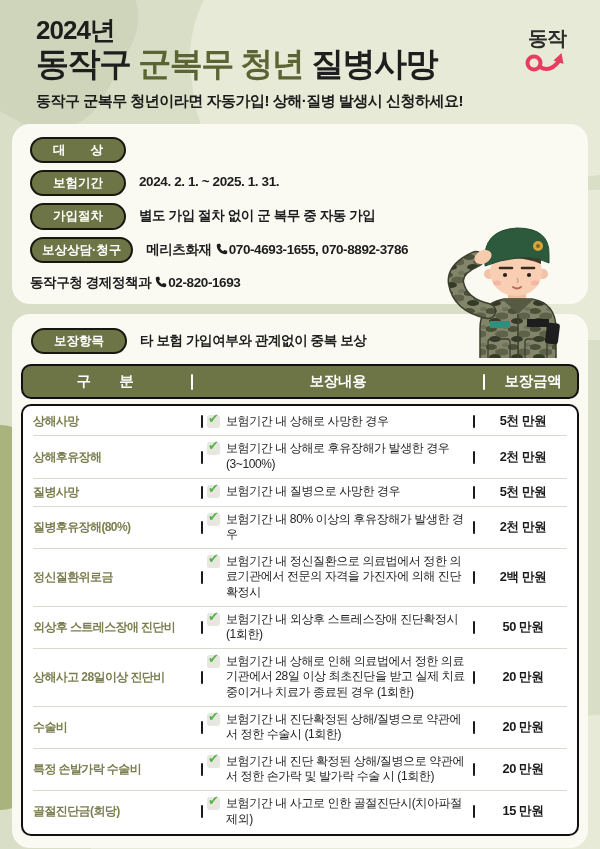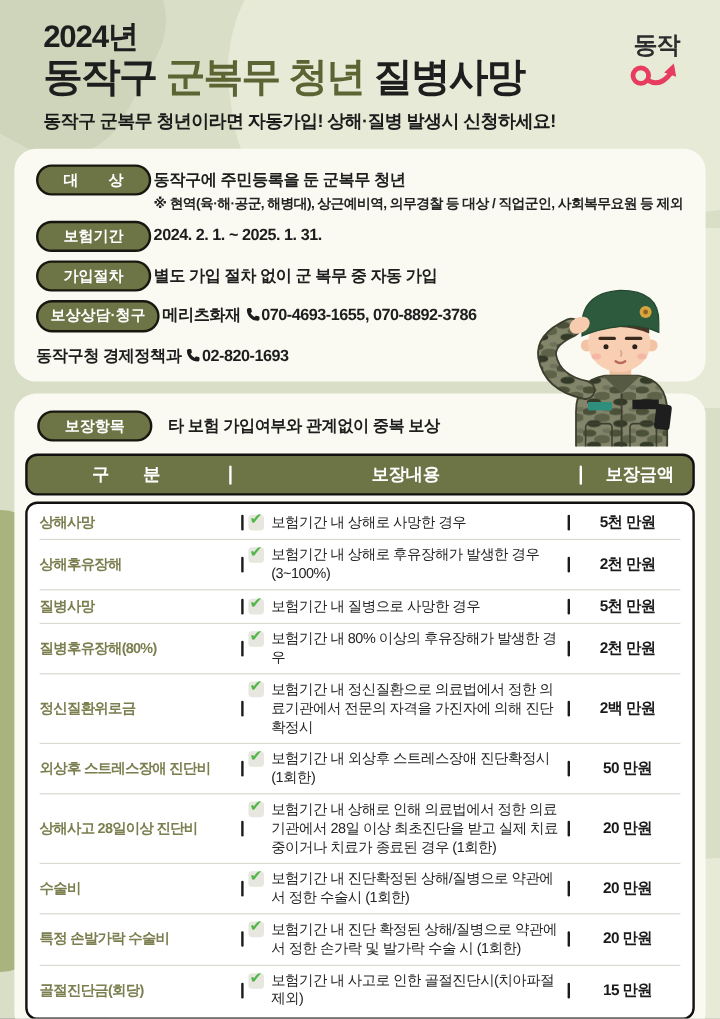--- a/index.html
+++ b/index.html
@@ -23,21 +23,21 @@
   .year{font-size:26px;font-weight:bold;color:var(--ink,#1e1e1e);letter-spacing:-1px;line-height:1.1;}
   .main-title{font-size:33px;font-weight:bold;color:var(--ink,#1e1e1e);letter-spacing:-1.5px;line-height:1.15;}
   .main-title .accent{color:var(--title-accent,#5c6433);}
   .subtitle{margin-top:9px;font-size:15px;font-weight:bold;color:#1b1b1b;letter-spacing:-0.5px;}
   .brand{position:absolute;top:28px;right:24px;width:58px;text-align:center;}
   .brand-txt{font-size:20px;font-weight:bold;color:#2d2d2d;letter-spacing:-1px;line-height:1;}
   
   .panel{position:relative;margin:0 12px;background:var(--panel,#fafaf3);border-radius:18px;}
   .panel1{margin-top:13px;padding:13px 18px 12px 18px;z-index:1;}
   .panel2{margin-top:10px;padding:12px 9px 12px 9px;z-index:auto;}
-  .info-row{display:flex;align-items:flex-start;gap:2px;margin-bottom:7px;}
+  .info-row{display:flex;align-items:flex-start;gap:13px;margin-bottom:7px;}
   .info-row:last-child{margin-bottom:0;}
   .pill{flex:none;min-width:96px;padding:4px 10px;text-align:center;background:var(--olive,#6d7546);
         border:2px solid #17170f;border-radius:15px;color:#fff;font-weight:bold;font-size:12.5px;
         letter-spacing:0;white-space:nowrap;line-height:1.15;}
   .info-text{padding-top:4px;min-width:0;}
   .info-main{font-size:13.5px;font-weight:bold;color:#1d1d1d;letter-spacing:-0.4px;}
   .info-note{margin-top:3px;font-size:11.5px;font-weight:bold;color:#222;letter-spacing:-0.5px;}
   .phone-ic{vertical-align:-1px;margin:0 1px 0 4px;}
   
   .coverage-head{display:flex;align-items:flex-start;gap:13px;margin:2px 0 10px 10px;}
@@ -84,26 +84,20 @@
         <circle cx="10" cy="15" r="6.5" fill="none" stroke="#e73c5f" stroke-width="4"></circle>
         <path d="M16,19 Q26,25 35,13" fill="none" stroke="#e73c5f" stroke-width="4" stroke-linecap="round"></path>
         <polygon points="37.5,5 39.5,16 29.5,12.5" fill="#e73c5f"></polygon>
       </svg>
     </div>
   </div>
 
   <div class="panel panel1" id="info-panel">
   <div class="info-row">
     <span class="pill">대　　상</span>
-    <div class="info-text">
-      <div class="info-main">
-        <span>동작구에 주민등록을 둔 군복무 청년</span>
-      </div>
-      <div class="info-note">※ 현역(육·해·공군, 해병대), 상근예비역, 의무경찰 등 대상 / 직업군인, 사회복무요원 등 제외</div>
-    </div>
   </div>
 
   <div class="info-row">
     <span class="pill">보험기간</span>
     <div class="info-text">
       <div class="info-main">
         <span>2024. 2. 1. ~ 2025. 1. 31.</span>
       </div>
 
     </div>

